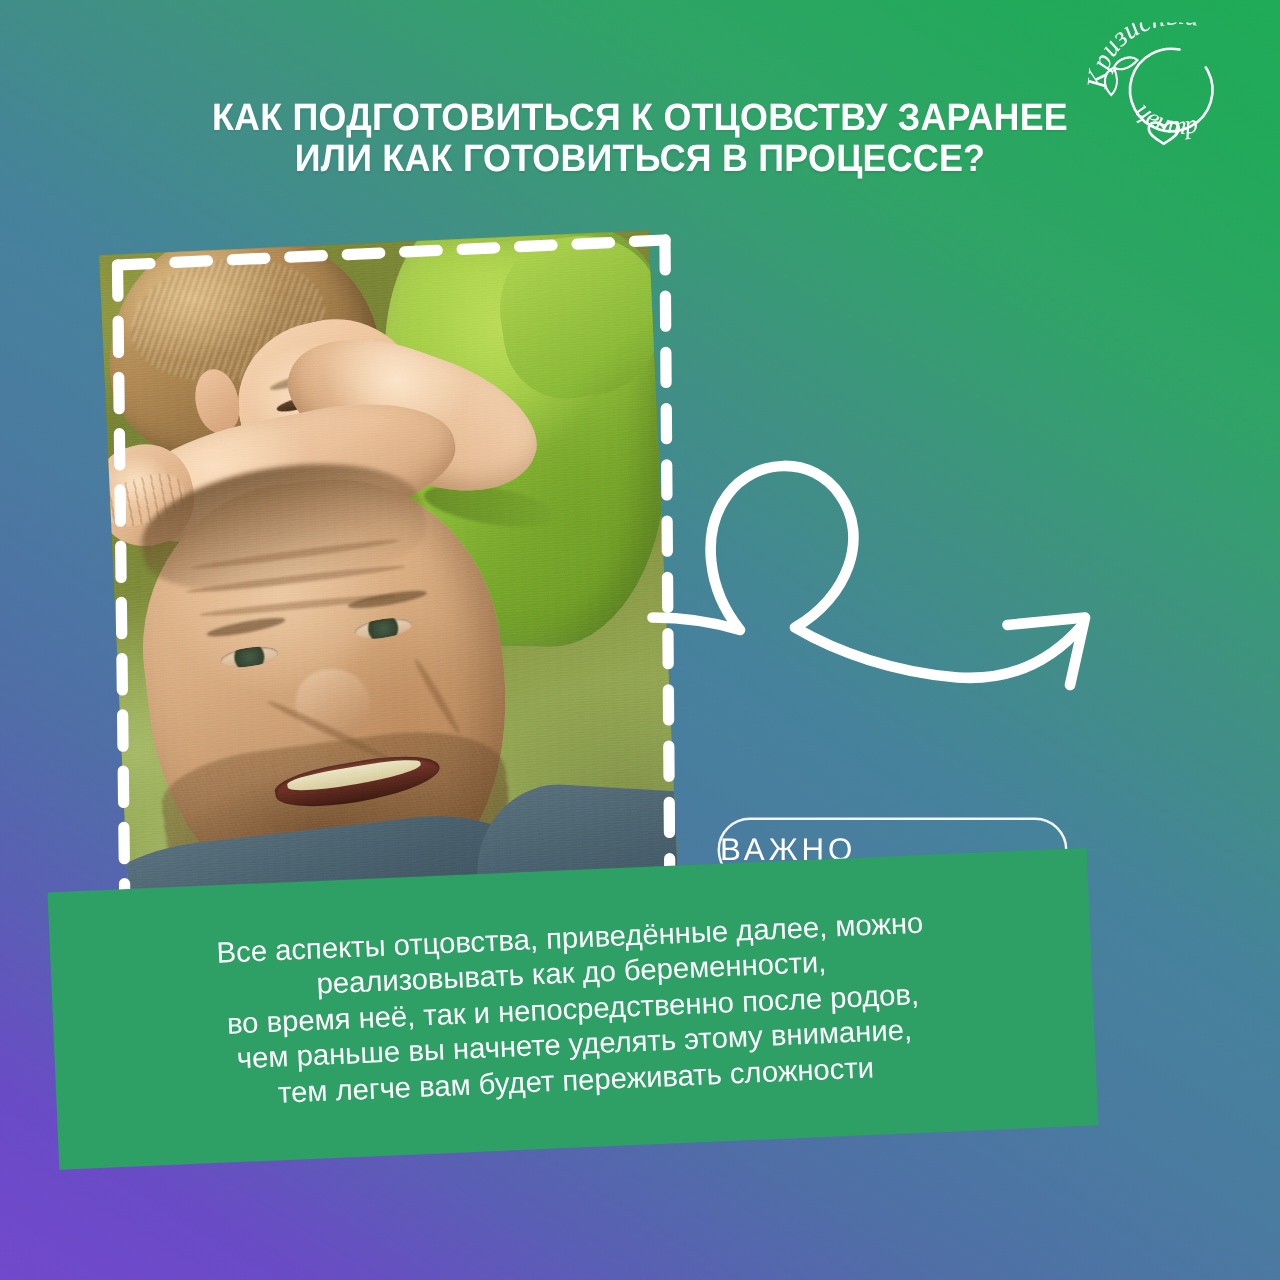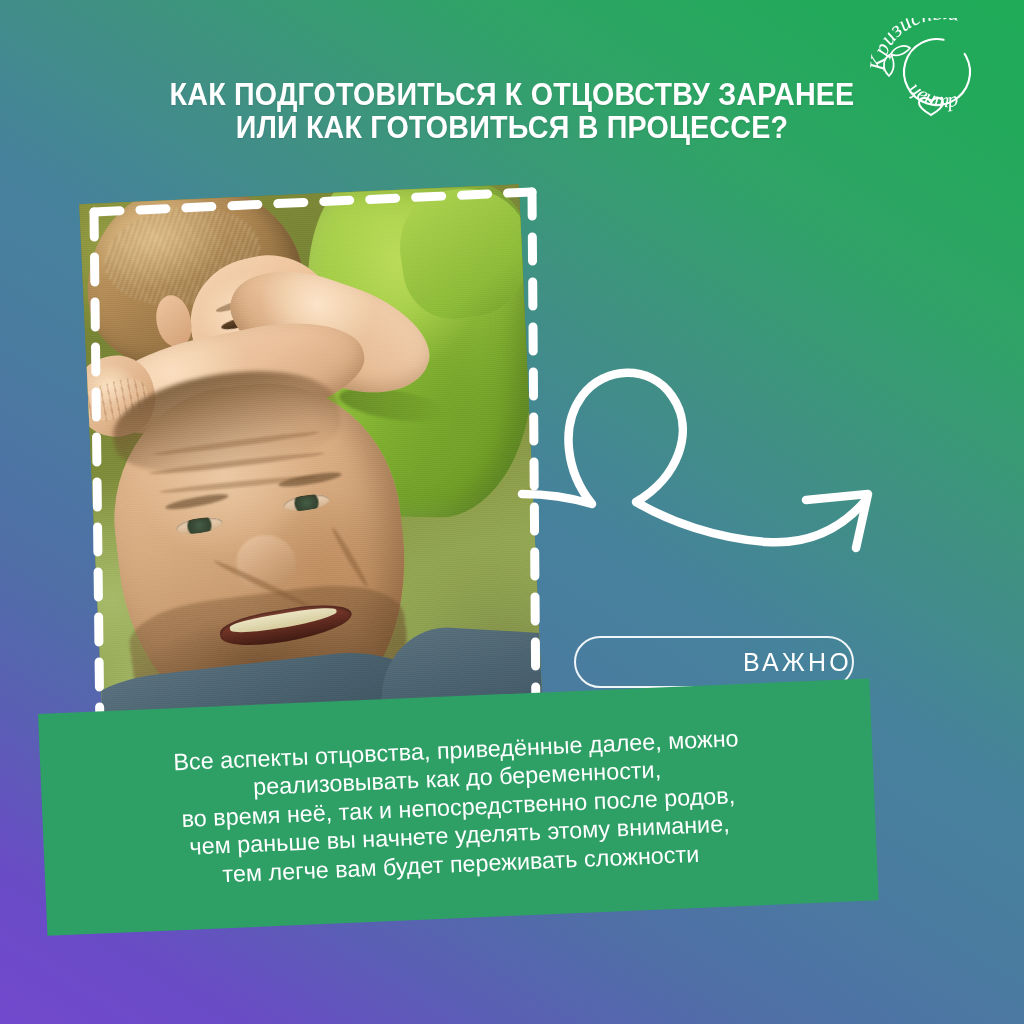--- a/index.html
+++ b/index.html
@@ -296,24 +296,24 @@
 
   
   .arrow{
     position:absolute;left:520px;top:352px;width:380px;height:240px;
     pointer-events:none;
   }
   .arrow svg{display:block;width:380px;height:240px;overflow:visible;}
 
   
   .pill{
-    position:absolute;left:574px;top:636px;width:276px;height:48px;
+    position:absolute;left:574px;top:654px;width:276px;height:48px;
     border:2px solid rgba(255,255,255,.92);
     border-radius:26px;
-    display:flex;align-items:center;justify-content:flex-end;
+    display:flex;align-items:center;justify-content:flex-start;
     color:#ffffff;font-size:25px;letter-spacing:3.2px;font-weight:400;
     background:transparent;
   }
 
   
   .green-panel{
     position:absolute;left:38px;top:714px;width:832px;height:222px;
     background:#2ea066;
     transform:rotate(-2.45deg);
     transform-origin:0 0;

